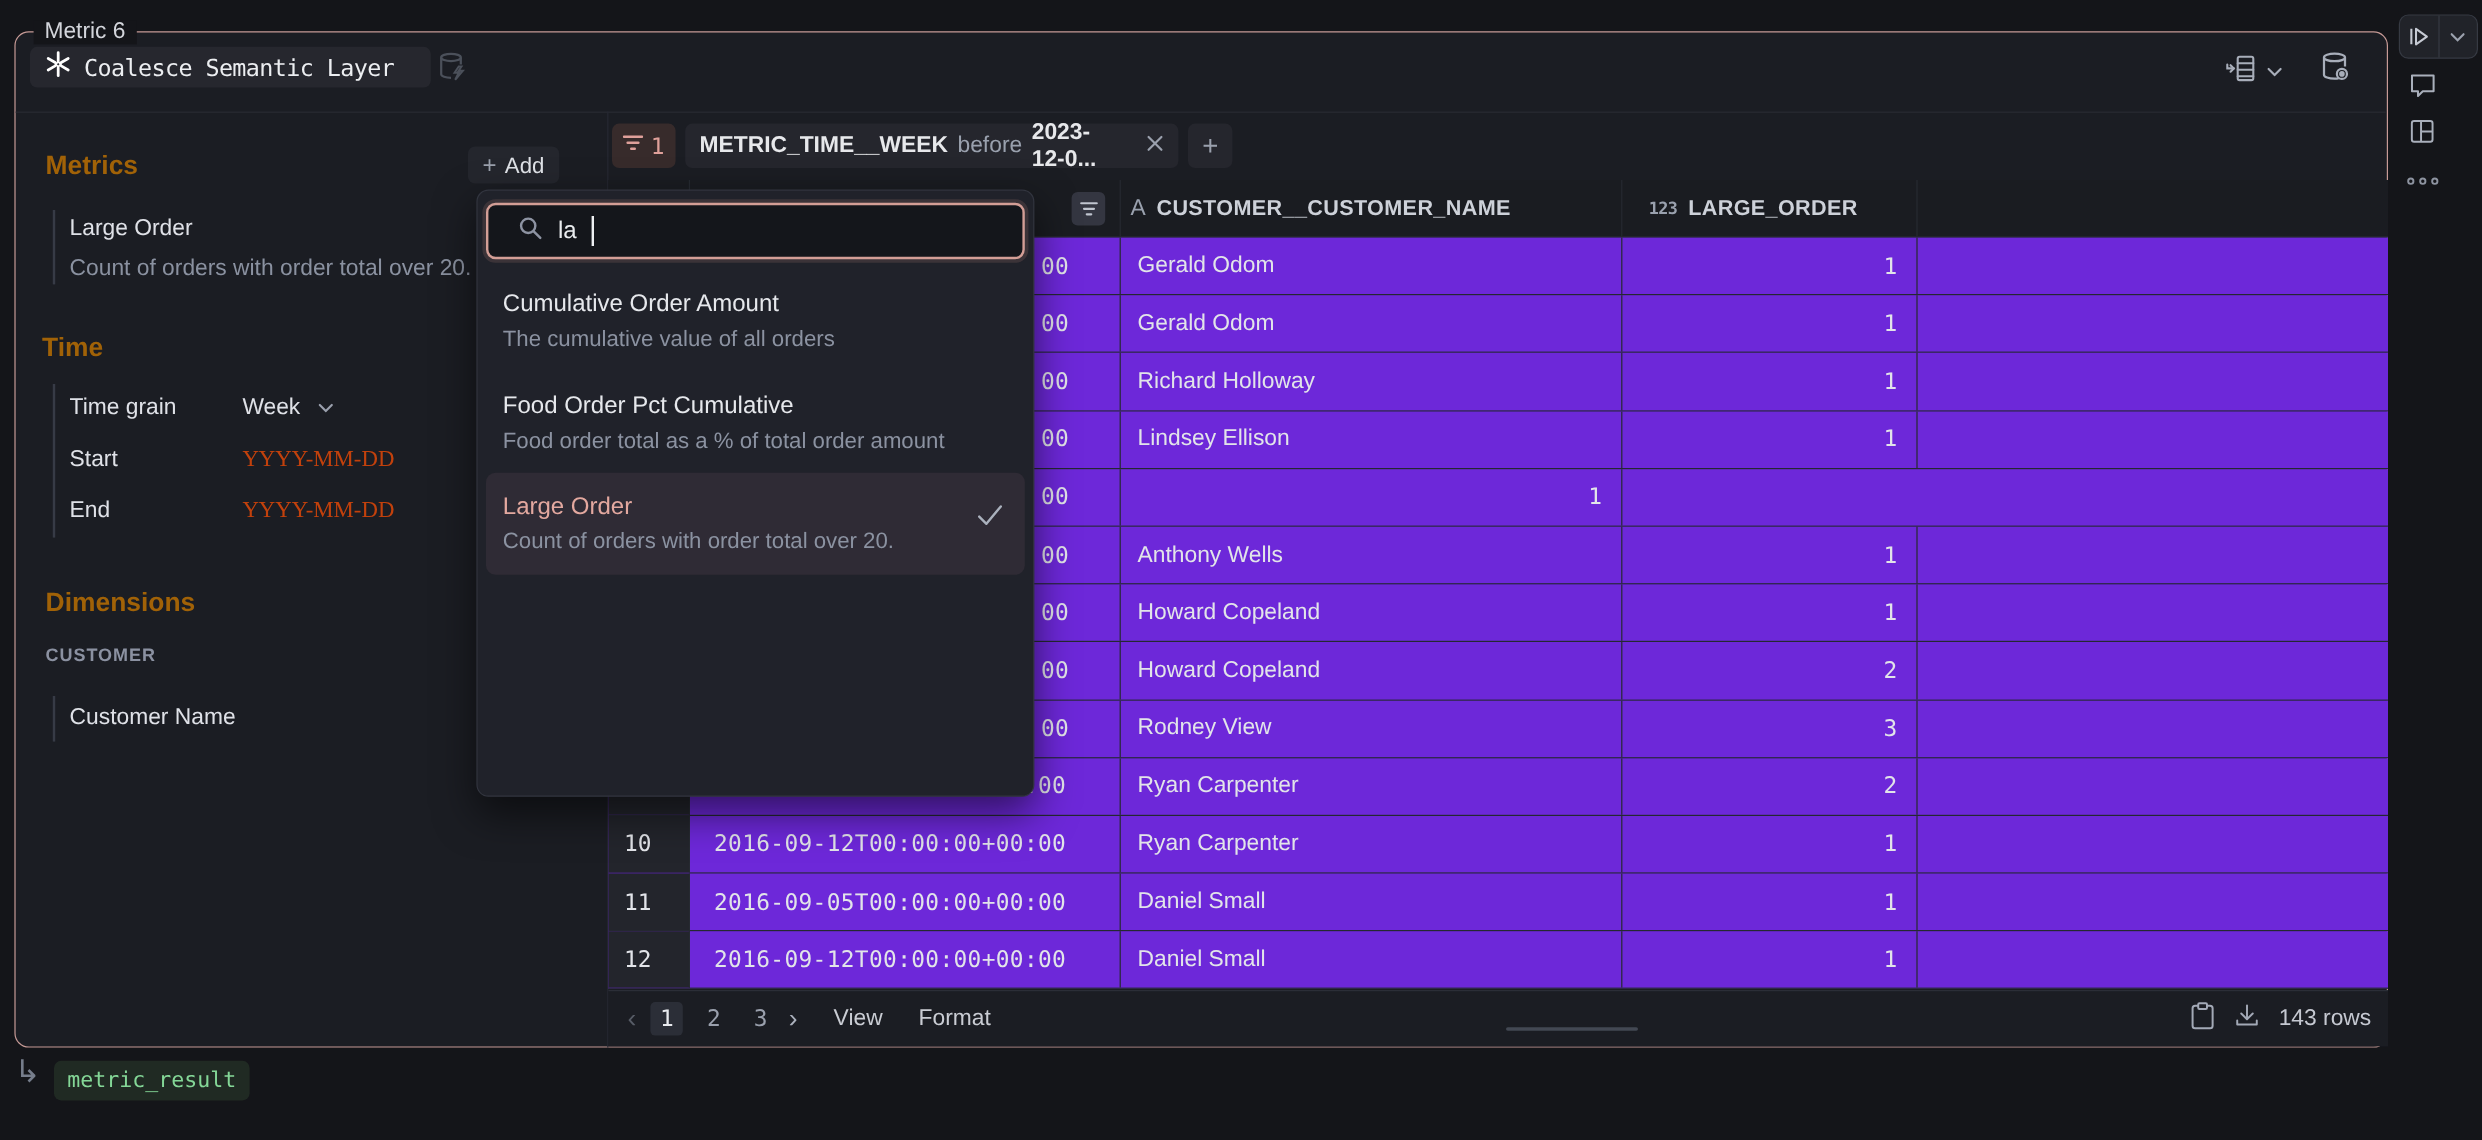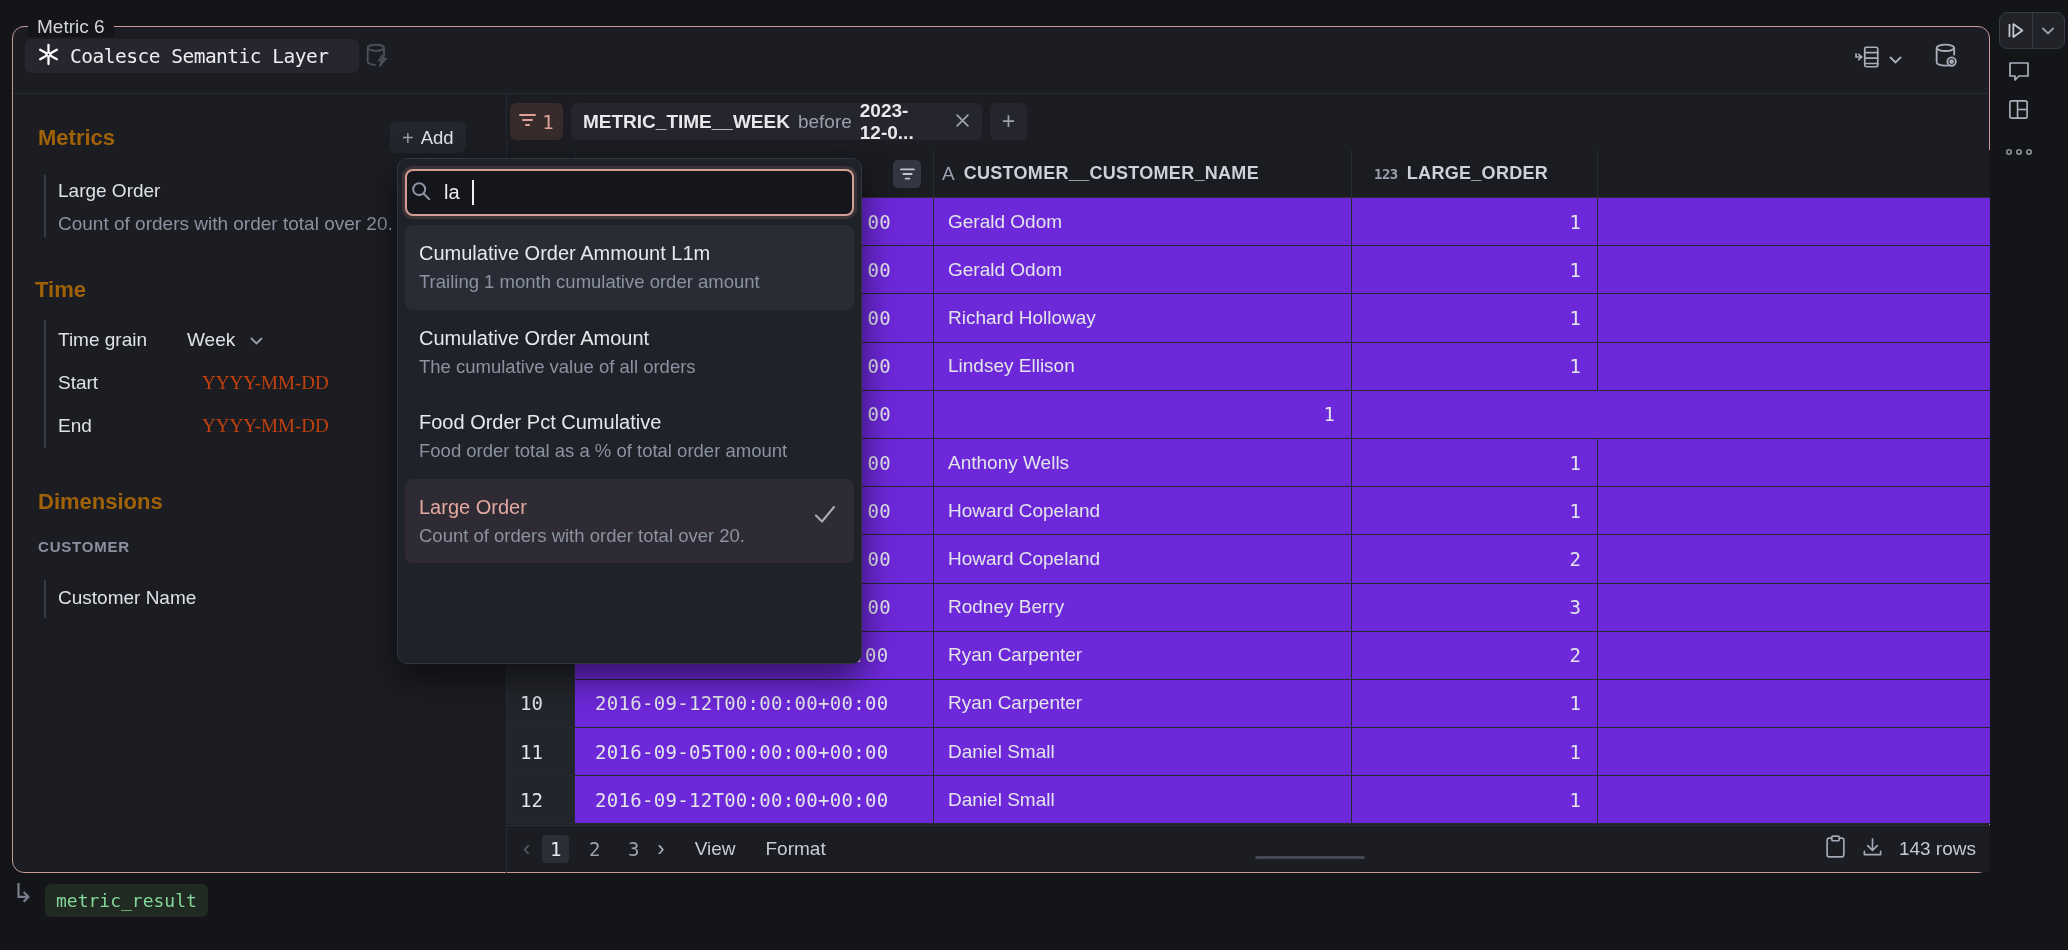--- a/index.html
+++ b/index.html
@@ -85,21 +85,21 @@
   .foot-right { margin-left:auto; display:flex; align-items:center; gap:15px; color:#a3a9b6; }
   .rows-count { color:#c5c8d1; font-size:19px; }
 
   
   .dropdown { left:397px; top:158px; width:465px; height:506px; background:#20222a;
     border:1px solid #32353f; border-radius:10px; box-shadow:0 14px 34px rgba(0,0,0,.55);
     z-index:30; }
   .search { position:absolute; left:7px; top:10px; width:449px; height:47px;
     border:2px solid #d39e96; border-radius:8px; background:#14161b;
     box-shadow:0 0 0 3px rgba(205,140,130,.16); display:flex; align-items:center;
-    padding-left:3px; gap:12px; }
+    padding-left:24px; gap:12px; }
   .search .q { color:#eaecef; font-size:20px; }
   .caret { width:2px; height:25px; background:#eef0f3; }
   .opts { position:absolute; left:7px; top:66px; right:7px; }
   .opt { height:84.6px; border-radius:8px; padding:13px 14px 0 14px; position:relative; }
   .opt .t { font-size:20px; color:#e6e8ec; line-height:30px; }
   .opt .s { font-size:18.5px; color:#8b92a1; line-height:28px; }
   .opt.hl { background:#292c35; }
   .opt.sel { background:#2f2b35; }
   .opt.sel .t { color:#e3a89f; }
   .opt .check { position:absolute; right:18px; top:26px; color:#aab1bd; display:none; }
@@ -179,21 +179,21 @@
   <span class="plus">+</span>
   <span class="txt">Add</span>
 </div>
 <div class="abs vline" style="left:44px; top:175px; height:62px;"></div>
 <div class="abs lbl" style="left:58px; top:180px;">Large Order</div>
 <div class="abs sub" style="left:58px; top:213px; max-width:600px;">Count of orders with order total over 20.</div>
 
 <div class="abs h1" style="left:35px; top:277px;">Time</div>
 <div class="abs vline" style="left:44px; top:320px; height:128px;"></div>
 <div class="abs lbl" style="left:58px; top:329px;">Time grain</div>
-<div class="abs" style="left:187px; top:329px; display:flex; align-items:center; gap:15px;">
+<div class="abs" style="left:202px; top:329px; display:flex; align-items:center; gap:15px;">
   <span class="lbl">Week</span>
   <span style="color:#9aa0ad;">
     <svg width="13" height="8" viewBox="0 0 12 8" fill="none" stroke="currentColor" stroke-width="1.8" stroke-linecap="round">
         <path d="M1 1.5 6 6.5 11 1.5"></path>
       </svg>
   </span>
 </div>
 <div class="abs lbl" style="left:58px; top:372px;">Start</div>
 <div class="abs ph" style="left:202px; top:372px;">YYYY-MM-DD</div>
 <div class="abs lbl" style="left:58px; top:415px;">End</div>
@@ -304,21 +304,21 @@
     <div class="trow">
     <div class="c-idx">7</div>
     <div class="c-date tail">00</div>
     <div class="c-name">Howard Copeland</div>
     <div class="c-val">2</div>
     <div class="c-extra"></div>
   </div>
     <div class="trow">
     <div class="c-idx">8</div>
     <div class="c-date tail">00</div>
-    <div class="c-name">Rodney Berry</div>
+    <div class="c-name">Rodney View</div>
     <div class="c-val">3</div>
     <div class="c-extra"></div>
   </div>
     <div class="trow">
     <div class="c-idx">9</div>
     <div class="c-date">2016-08-29T00:00:00+00:00</div>
     <div class="c-name">Ryan Carpenter</div>
     <div class="c-val">2</div>
     <div class="c-extra"></div>
   </div>
@@ -379,25 +379,20 @@
     <span>
       <svg width="22" height="22" viewBox="0 0 24 24" fill="none" stroke="#8d93a2" stroke-width="2.2" stroke-linecap="round">
         <circle cx="10" cy="10" r="6.5"></circle>
           <line x1="15" y1="15" x2="21" y2="21"></line>
       </svg>
     </span>
     <span class="q">la</span>
     <span class="caret"></span>
   </div>
   <div class="opts">
-      <div class="opt hl">
-    <div class="t">Cumulative Order Ammount L1m</div>
-    <div class="s">Trailing 1 month cumulative order amount</div>
-
-  </div>
       <div class="opt">
     <div class="t">Cumulative Order Amount</div>
     <div class="s">The cumulative value of all orders</div>
 
   </div>
       <div class="opt">
     <div class="t">Food Order Pct Cumulative</div>
     <div class="s">Food order total as a % of total order amount</div>
 
   </div>

